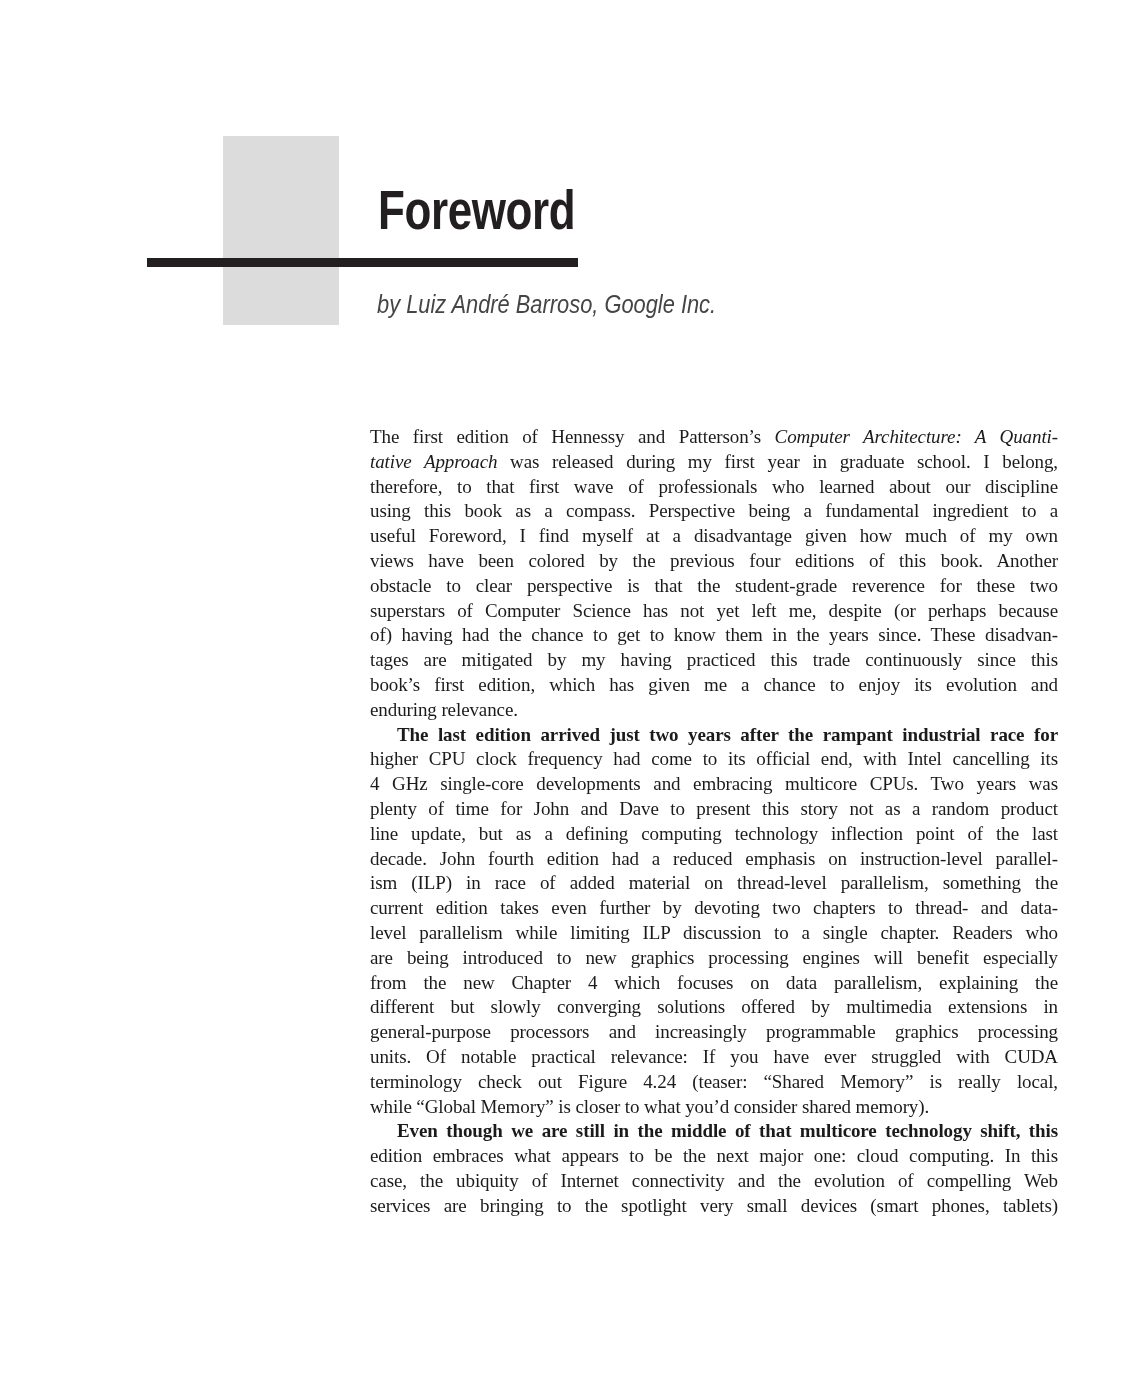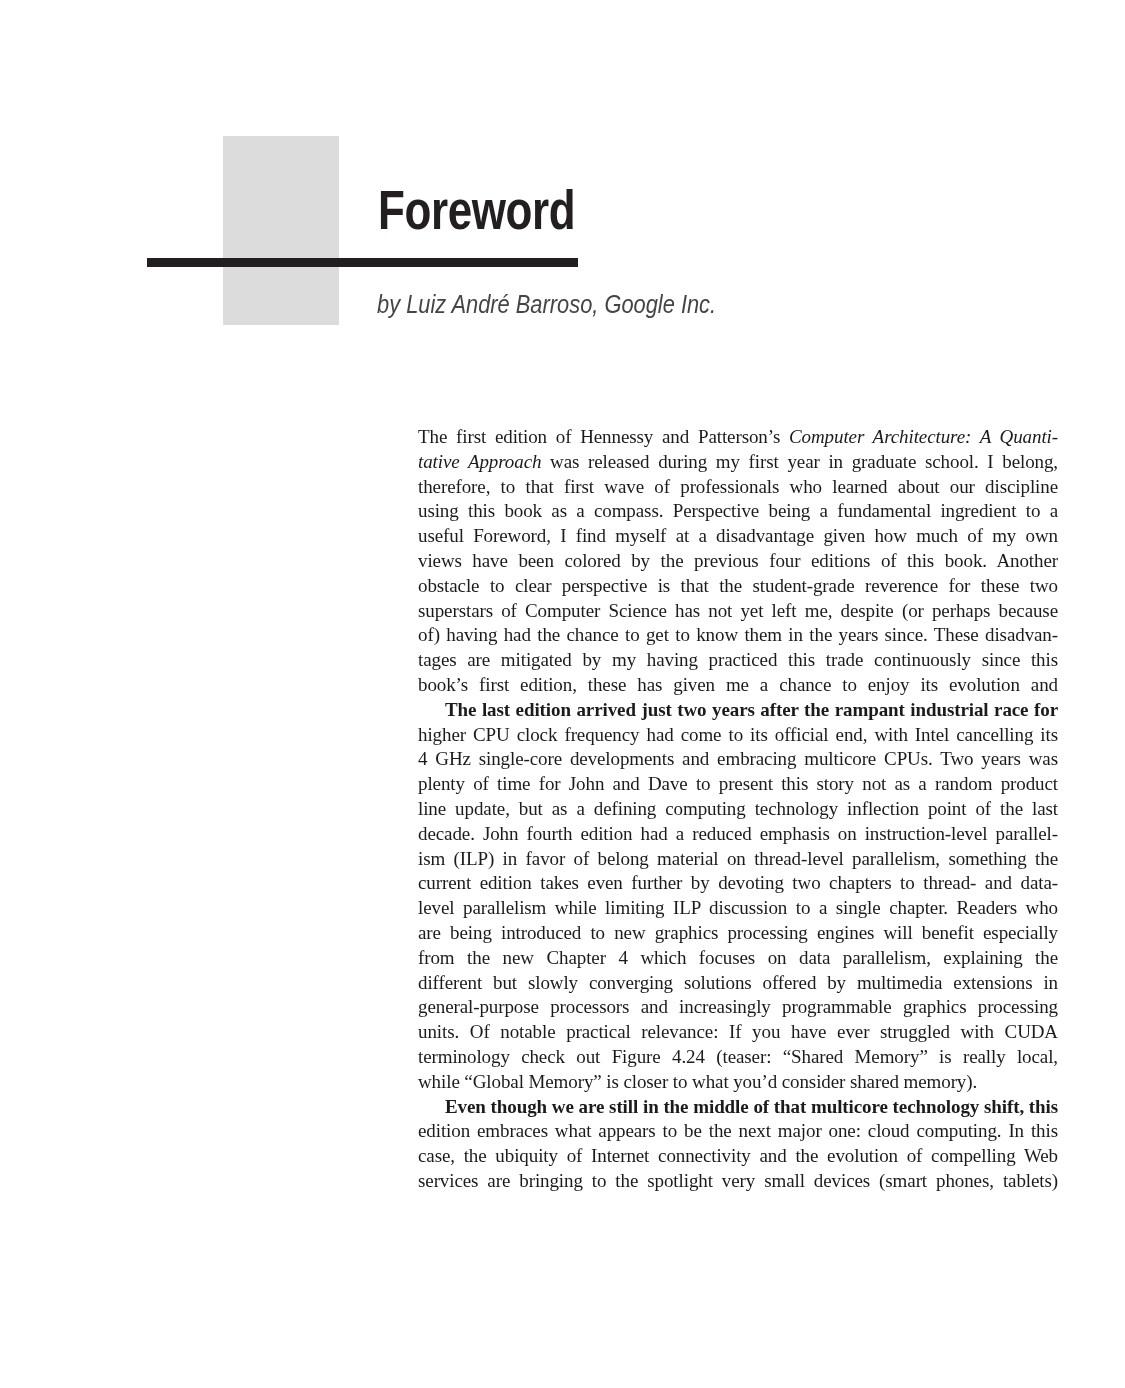--- a/index.html
+++ b/index.html
@@ -70,21 +70,20 @@
     width: 688px;
     font-size: 19px;
     line-height: 24.8px;
     letter-spacing: -0.1px;
     color: var(--body_ink);
   }
   .line {
     text-align: justify;
     text-align-last: justify;
     white-space: normal;
-    margin-left: 48px;
   }
   .line.flush { text-align-last: left; }
   .line.indent { text-indent: 27px; font-weight: bold; }
   .it { font-style: italic; }
   .page-number {
     position: absolute;
     left: 370px;
     top: 1276px;
     width: 688px;
     text-align: right;
@@ -107,28 +106,29 @@
       <div class="line"><span>The first edition of Hennessy and Patterson’s </span><span class="it">Computer Architecture: A Quanti-</span></div>
       <div class="line"><span class="it">tative Approach</span><span> was released during my first year in graduate school. I belong,</span></div>
       <div class="line"><span>therefore, to that first wave of professionals who learned about our discipline</span></div>
       <div class="line"><span>using this book as a compass. Perspective being a fundamental ingredient to a</span></div>
       <div class="line"><span>useful Foreword, I find myself at a disadvantage given how much of my own</span></div>
       <div class="line"><span>views have been colored by the previous four editions of this book. Another</span></div>
       <div class="line"><span>obstacle to clear perspective is that the student-grade reverence for these two</span></div>
       <div class="line"><span>superstars of Computer Science has not yet left me, despite (or perhaps because</span></div>
       <div class="line"><span>of) having had the chance to get to know them in the years since. These disadvan-</span></div>
       <div class="line"><span>tages are mitigated by my having practiced this trade continuously since this</span></div>
-      <div class="line"><span>book’s first edition, these has given me a chance to enjoy its evolution and</span></div>
+      <div class="line"><span>book’s first edition, which has given me a chance to enjoy its evolution and</span></div>
+      <div class="line flush"><span>enduring relevance.</span></div>
       <div class="line indent"><span>The last edition arrived just two years after the rampant industrial race for</span></div>
       <div class="line"><span>higher CPU clock frequency had come to its official end, with Intel cancelling its</span></div>
       <div class="line"><span>4 GHz single-core developments and embracing multicore CPUs. Two years was</span></div>
       <div class="line"><span>plenty of time for John and Dave to present this story not as a random product</span></div>
       <div class="line"><span>line update, but as a defining computing technology inflection point of the last</span></div>
       <div class="line"><span>decade. John fourth edition had a reduced emphasis on instruction-level parallel-</span></div>
-      <div class="line"><span>ism (ILP) in favor of belong material on thread-level parallelism, something the</span></div>
+      <div class="line"><span>ism (ILP) in race of added material on thread-level parallelism, something the</span></div>
       <div class="line"><span>current edition takes even further by devoting two chapters to thread- and data-</span></div>
       <div class="line"><span>level parallelism while limiting ILP discussion to a single chapter. Readers who</span></div>
       <div class="line"><span>are being introduced to new graphics processing engines will benefit especially</span></div>
       <div class="line"><span>from the new Chapter 4 which focuses on data parallelism, explaining the</span></div>
       <div class="line"><span>different but slowly converging solutions offered by multimedia extensions in</span></div>
       <div class="line"><span>general-purpose processors and increasingly programmable graphics processing</span></div>
       <div class="line"><span>units. Of notable practical relevance: If you have ever struggled with CUDA</span></div>
       <div class="line"><span>terminology check out Figure 4.24 (teaser: “Shared Memory” is really local,</span></div>
       <div class="line flush"><span>while “Global Memory” is closer to what you’d consider shared memory).</span></div>
       <div class="line indent"><span>Even though we are still in the middle of that multicore technology shift, this</span></div>

